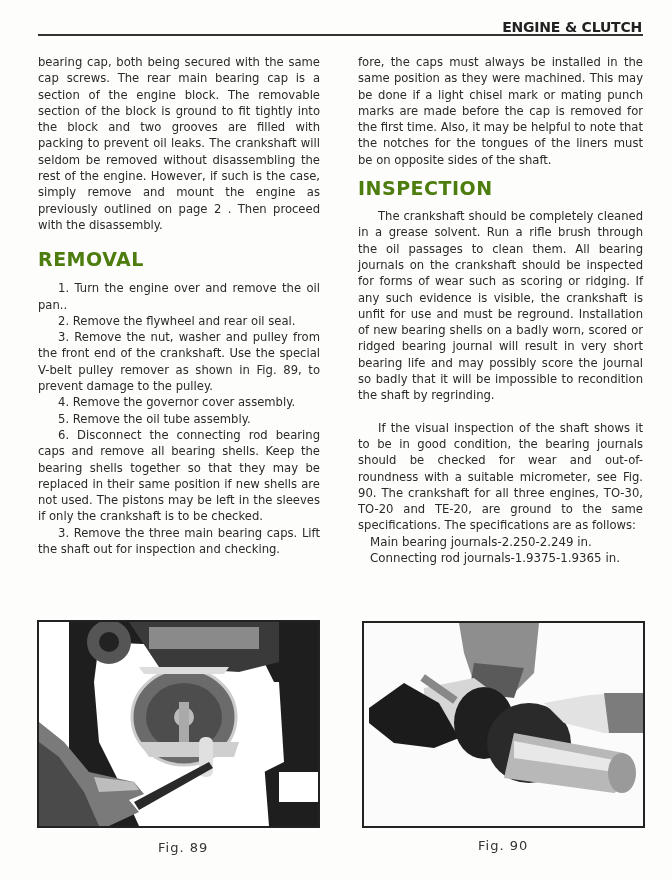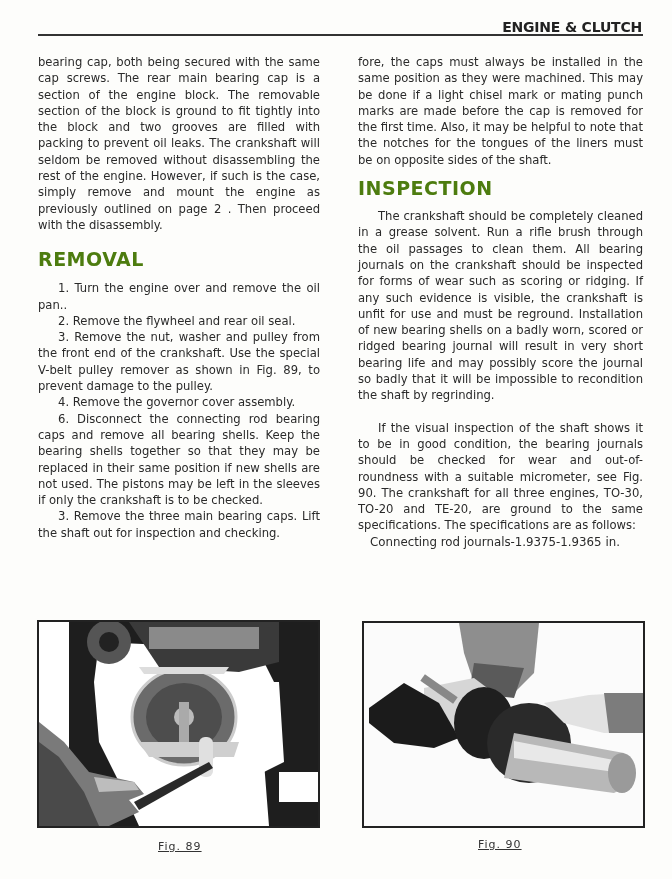--- a/index.html
+++ b/index.html
@@ -23,54 +23,56 @@
     font-family: "DejaVu Sans", sans-serif; font-weight: bold; font-size: 19px; letter-spacing: 0.5px;
     color: #4d7c0f; margin: 0; line-height: 24px;
   }
   .spec { padding-left: 12px; font-size: 11.8px; }
 
   .figure {
     position: absolute; border: 2px solid #222; overflow: hidden;
   }
   .fig89 { left: 37px; top: 620px; width: 279px; height: 204px; background: #ffffff; }
   .fig90 { left: 362px; top: 621px; width: 279px; height: 203px; background: #fafafa; }
-  .caption { position: absolute; font-size: 11px; letter-spacing: 1px; color: #333; text-decoration: underline; }
+  .caption { position: absolute; font-size: 13px; letter-spacing: 1px; color: #333; }
   .cap89 { left: 158px; top: 840px; }
   .cap90 { left: 478px; top: 838px; }
   svg { display: block; }
 </style>
 </head>
 <body>
 
 <div>
   <div class="header-title">ENGINE &amp; CLUTCH</div>
   <div class="header-rule"></div>
 
   <div class="col col-left">
     <p>bearing cap, both being secured with the same cap screws. The rear main bearing cap is a section of the engine block. The removable section of the block is ground to fit tightly into the block and two grooves are filled with packing to prevent oil leaks. The crankshaft will seldom be removed without disassembling the rest of the engine. However, if such is the case, simply remove and mount the engine as previously outlined on page 2 . Then proceed with the disassembly.</p>
     <div style="height:14px"></div>
     <h2 class="head">REMOVAL</h2>
     <div style="height:9px"></div>
     <p class="indent">1. Turn the engine over and remove the oil pan..</p>
     <p class="indent">2. Remove the flywheel and rear oil seal.</p>
     <p class="indent">3. Remove the nut, washer and pulley from the front end of the crankshaft. Use the special V-belt pulley remover as shown in Fig. 89, to prevent damage to the pulley.</p>
     <p class="indent">4. Remove the governor cover assembly.</p>
+    <p class="indent">5. Remove the oil tube assembly.</p>
     <p class="indent">6. Disconnect the connecting rod bearing caps and remove all bearing shells. Keep the bearing shells together so that they may be replaced in their same position if new shells are not used. The pistons may be left in the sleeves if only the crankshaft is to be checked.</p>
     <p class="indent">3. Remove the three main bearing caps. Lift the shaft out for inspection and checking.</p>
     <div style="height:16px"></div>
   </div>
 
   <div class="col col-right">
     <p>fore, the caps must always be installed in the same position as they were machined. This may be done if a light chisel mark or mating punch marks are made before the cap is removed for the first time. Also, it may be helpful to note that the notches for the tongues of the liners must be on opposite sides of the shaft.</p>
     <div style="height:8px"></div>
     <h2 class="head">INSPECTION</h2>
     <div style="height:8px"></div>
     <p class="indent">The crankshaft should be completely cleaned in a grease solvent. Run a rifle brush through the oil passages to clean them. All bearing journals on the crankshaft should be inspected for forms of wear such as scoring or ridging. If any such evidence is visible, the crankshaft is unfit for use and must be reground. Installation of new bearing shells on a badly worn, scored or ridged bearing journal will result in very short bearing life and may possibly score the journal so badly that it will be impossible to recondition the shaft by regrinding.</p>
     <div style="height:16px"></div>
     <p class="indent">If the visual inspection of the shaft shows it to be in good condition, the bearing journals should be checked for wear and out-of-roundness with a suitable micrometer, see Fig. 90. The crankshaft for all three engines, TO-30, TO-20 and TE-20, are ground to the same specifications. The specifications are as follows:</p>
+    <p class="spec">Main bearing journals-2.250-2.249 in.</p>
     <p class="spec">Connecting rod journals-1.9375-1.9365 in.</p>
   </div>
 
   <div class="figure fig89">
     <svg width="279" height="204" viewBox="0 0 279 204">
       <rect width="279" height="204" fill="#fff"></rect>
 
       <path d="M30 0 H279 V204 H230 L225 140 L240 110 L235 60 L220 30 L200 20 L170 25 L60 20 L55 60 L60 120 L80 160 L100 204 H30 Z" fill="#1e1e1e"></path>
       <path d="M90 0 H240 V40 L200 50 L120 45 Z" fill="#3a3a3a"></path>
       <circle cx="70" cy="20" r="22" fill="#555"></circle>

